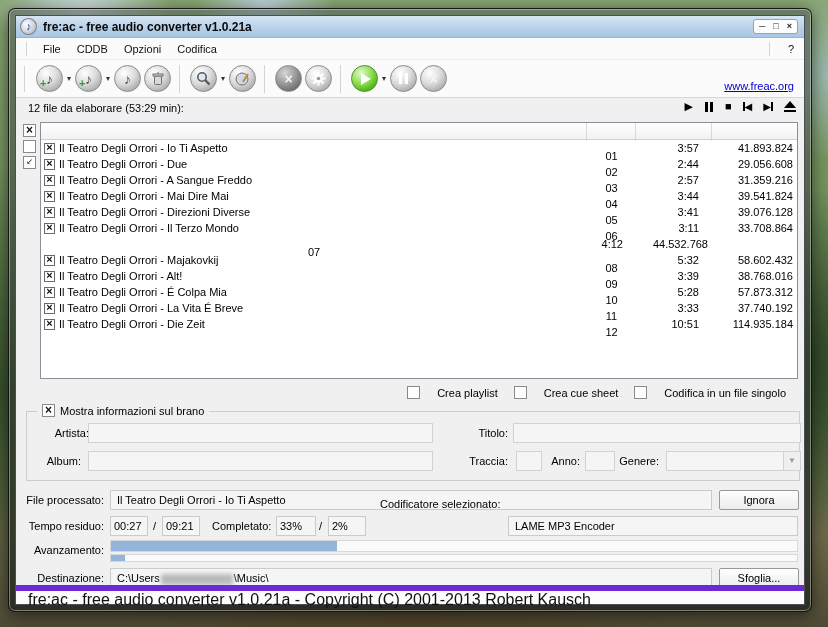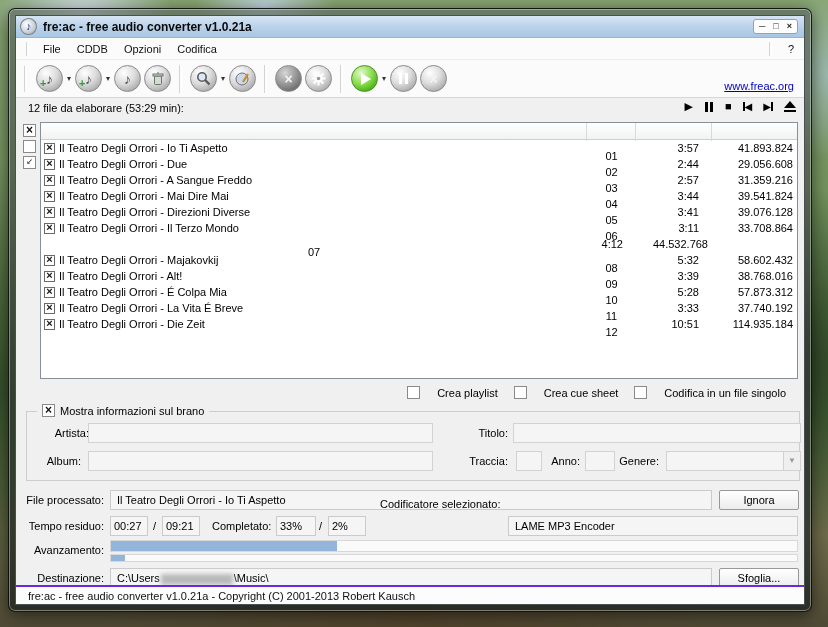--- a/index.html
+++ b/index.html
@@ -100,21 +100,21 @@
   .slash{ position:absolute; font-size:11px; }
   .inline-label{ position:absolute; font-size:11px; }
   .bars{ position:absolute; left:94px; top:442px; width:688px;}
   .bar{ background:#fafafa; border:1px solid #d8d8d8; }
   .bar-fill{ height:100%; background:#93b5d9; }
   .bar1{ height:12px; }
   .bar2{ height:8px; margin-top:2px; }
   .redacted{ display:inline-block; width:72px; height:11px; background:#b9b9b9; filter:blur(2px); vertical-align:middle; margin:0 1px;}
   
   .statusbar{ position:absolute; left:0; right:0; bottom:0; height:19px; background:#fcfcfc;
-    border-top:2px solid #6d28d9; box-shadow:inset 0 1px 0 #ffffff; font-size:11px; line-height:18px; padding-left:12px; color:#111;}
+    border-top:6px solid #6d28d9; box-shadow:inset 0 1px 0 #ffffff; font-size:16px; line-height:18px; padding-left:12px; color:#111;}
 </style>
 </head>
 <body>
 
 <div class="window">
   <div class="content">
 
     <div class="titlebar">
       <span class="app-icon">♪</span>
       <span class="title-text">fre:ac - free audio converter v1.0.21a</span>

